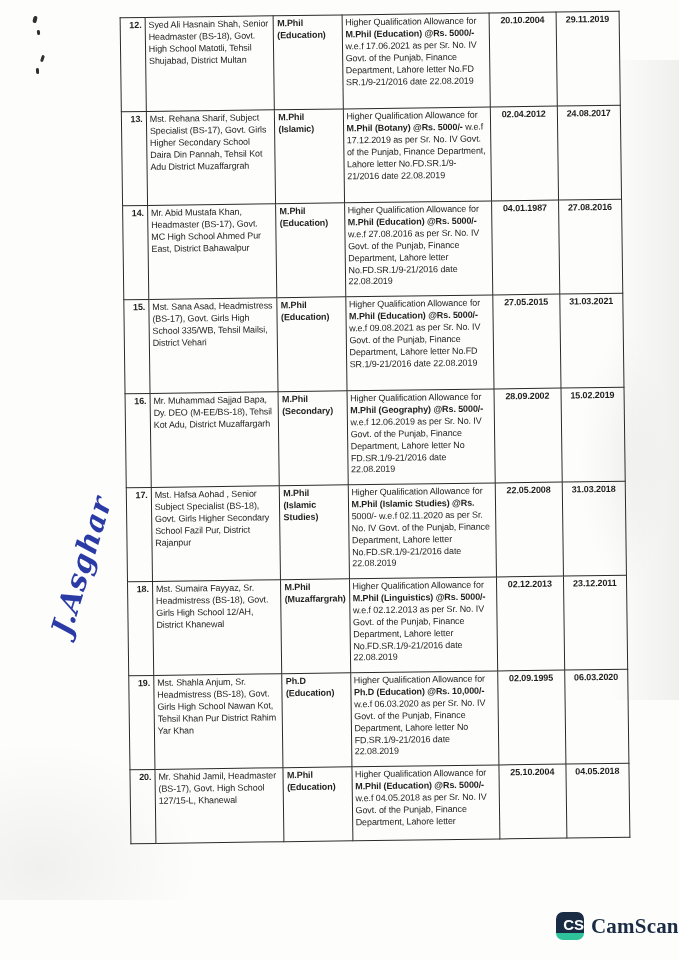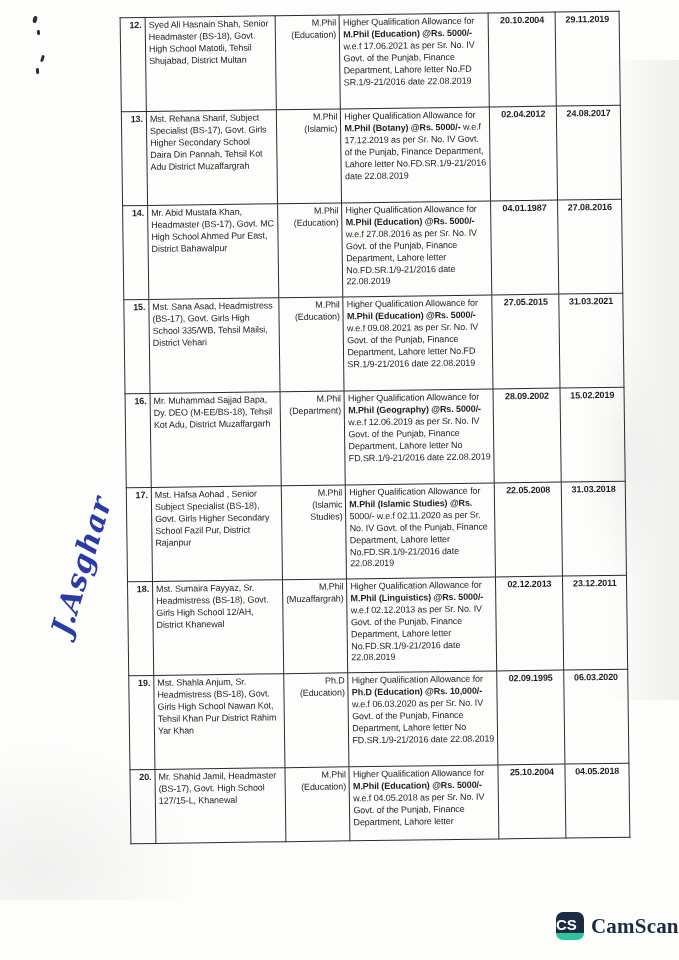--- a/index.html
+++ b/index.html
@@ -46,21 +46,21 @@
     border:1.6px solid var(--table-border);
     vertical-align:top;
     padding:2px 3px 3px 3px;
     font-size:9px;line-height:11.9px;
     letter-spacing:-0.1px;
   }
   table.doc tr{height:94px;}
   table.doc tr:last-child{height:74px;}
   td.col-no{width:19px;text-align:right;padding-right:1px;padding-left:0;font-weight:600;}
   td.col-name{width:136px;}
-  td.col-qual{width:52px;text-align:right;}
+  td.col-qual{width:52px;text-align:left;font-weight:bold;}
   td.col-desc{width:158px;}
   td.col-date{width:63px;text-align:center;vertical-align:middle;
     font-size:10px;font-weight:600;letter-spacing:0.1px;white-space:nowrap;}
   td.col-date.d2{width:59px;}
   .bold{font-weight:700;}
   .qual-line{display:block;}
 
   
   .signature{
     position:absolute;left:6px;top:468px;width:150px;height:195px;
@@ -74,21 +74,21 @@
   }
 
   
   .footer{
     position:absolute;left:556px;top:912px;
     display:flex;align-items:center;gap:7px;
   }
   .cs-icon{
     width:28px;height:28px;border-radius:7px;
     background:linear-gradient(180deg, var(--camscanner-navy) 0%, var(--camscanner-navy) 76%, var(--camscanner-teal) 76%, var(--camscanner-teal) 100%);
-    display:flex;align-items:center;justify-content:flex-start;
+    display:flex;align-items:center;justify-content:flex-end;
   }
   .cs-icon span{
     color:#fff;font-weight:700;font-size:15px;line-height:1;
     font-family:"Liberation Sans", sans-serif;
     margin-top:-3px;
   }
   .cs-brand{
     font-family:"Liberation Serif", serif;
     font-weight:700;font-size:21px;color:var(--camscanner-navy);
     letter-spacing:0.2px;
@@ -169,21 +169,21 @@
       <span>w.e.f 09.08.2021 as per Sr. No. IV Govt. of the Punjab, Finance Department, Lahore letter No.FD SR.1/9-21/2016 date 22.08.2019</span>
     </td>
     <td class="col-date d1">27.05.2015</td>
     <td class="col-date d2">31.03.2021</td>
   </tr>
         <tr>
     <td class="col-no">16.</td>
     <td class="col-name">Mr. Muhammad Sajjad Bapa, Dy. DEO (M-EE/BS-18), Tehsil Kot Adu, District Muzaffargarh</td>
     <td class="col-qual">
       <span class="qual-line">M.Phil</span>
-      <span class="qual-line">(Department)</span>
+      <span class="qual-line">(Secondary)</span>
     </td>
     <td class="col-desc">
       <span>Higher Qualification Allowance for</span>
       <span class="bold">M.Phil (Geography) @Rs. 5000/-</span>
       <span>w.e.f 12.06.2019 as per Sr. No. IV Govt. of the Punjab, Finance Department, Lahore letter No FD.SR.1/9-21/2016 date 22.08.2019</span>
     </td>
     <td class="col-date d1">28.09.2002</td>
     <td class="col-date d2">15.02.2019</td>
   </tr>
         <tr>

